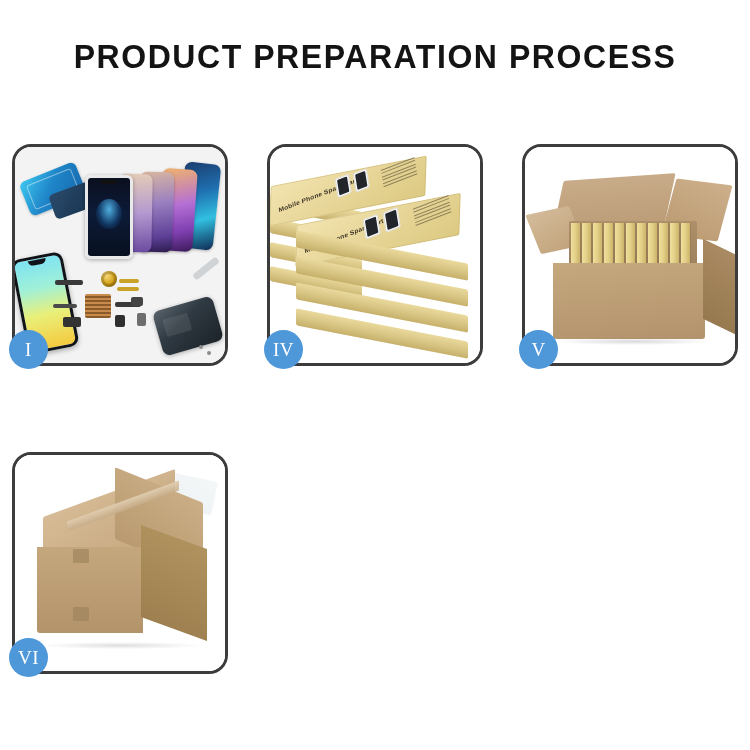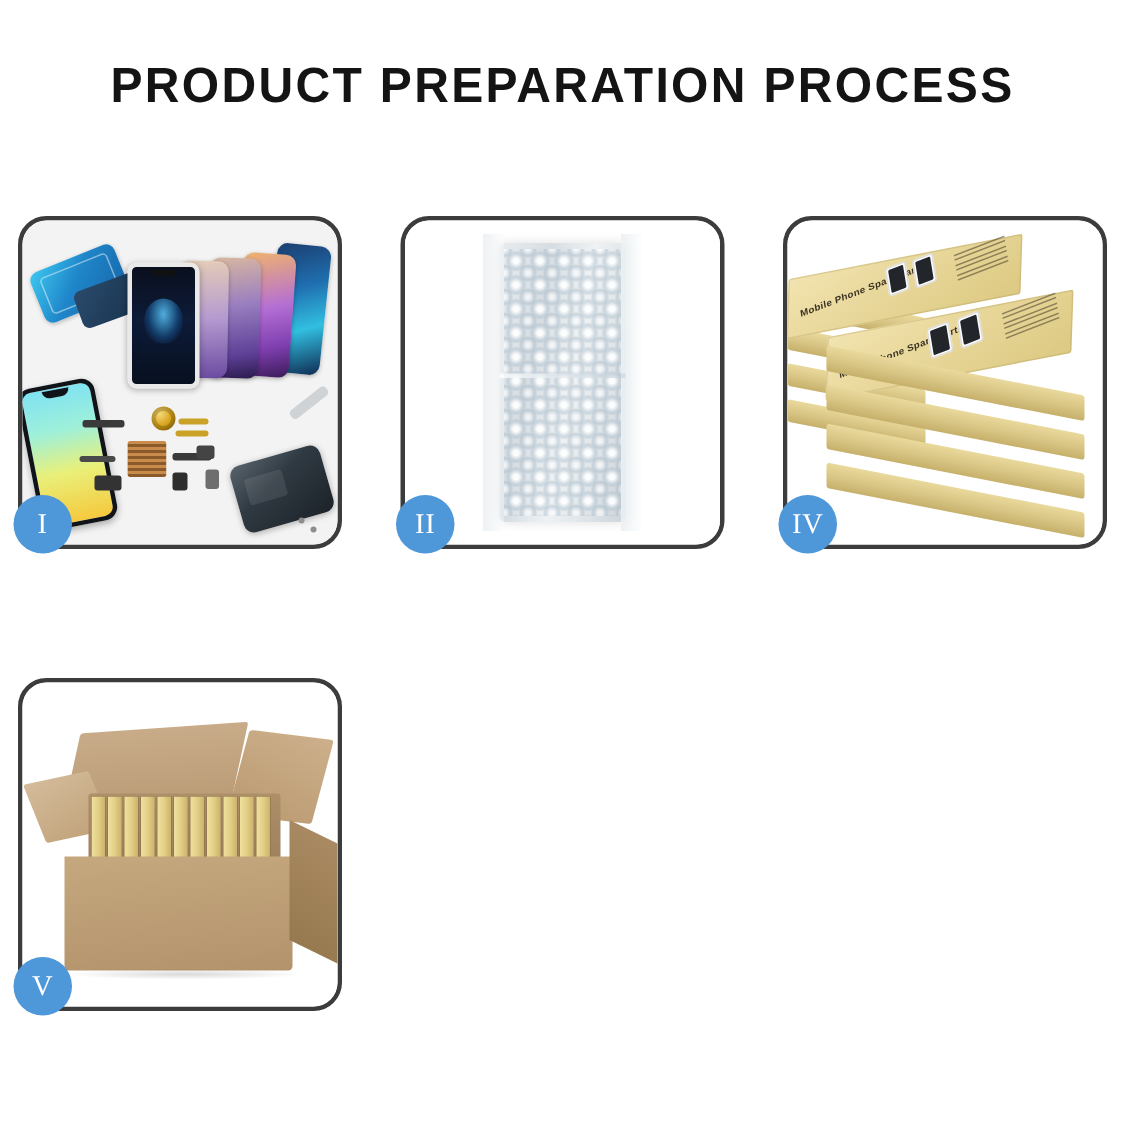--- a/index.html
+++ b/index.html
@@ -345,32 +345,20 @@
       <div class="sc cmp flex7"></div>
       <div class="sc cmp flex8"></div>
       <div class="sc cmp batt"></div>
       <div class="sc cmp scr1"></div>
       <div class="sc cmp scr2"></div>
       <div class="sc tool"></div>
     </div>
     <div class="badge">I</div>
   </div>
 
-  <div class="panel p2">
-    <div class="panel-inner">
-      <div class="wrap">
-        <div class="wrap-side l"></div>
-        <div class="wrap-side r"></div>
-        <div class="bubbles"></div>
-        <div class="bubbles2"></div>
-        <div class="wrap-seam"></div>
-      </div>
-    </div>
-    <div class="badge">II</div>
-  </div>
 
 
   <div class="panel p4">
     <div class="panel-inner">
       <div class="stack">
 
         <div class="bx bx-side" style="left:0px;  top:56px;  width:92px; height:15px; transform:skewY(11deg);"></div>
         <div class="bx bx-side" style="left:0px;  top:80px;  width:92px; height:15px; transform:skewY(11deg);"></div>
         <div class="bx bx-side" style="left:0px;  top:104px; width:92px; height:15px; transform:skewY(11deg);"></div>
         <div class="bx bx-side" style="left:0px;  top:128px; width:92px; height:15px; transform:skewY(11deg);"></div>
@@ -440,14 +428,28 @@
         <i style="left:99px;"></i>
           <i style="left:110px;"></i>
       </div>
       <div class="c5-body"></div>
       <div class="c5-rside"></div>
       <div class="c5-shadow"></div>
     </div>
     <div class="badge">V</div>
   </div>
 
+  <div class="panel p6">
+    <div class="panel-inner">
+      <div class="c6-wrap"></div>
+      <div class="c6-top"></div>
+      <div class="c6-top2"></div>
+      <div class="c6-tape"></div>
+      <div class="c6-front"></div>
+      <div class="c6-right"></div>
+      <div class="c6-tab1"></div>
+      <div class="c6-tab2"></div>
+      <div class="c6-shadow"></div>
+    </div>
+    <div class="badge">VI</div>
+  </div>
 
 </div>
 
 </body></html>

